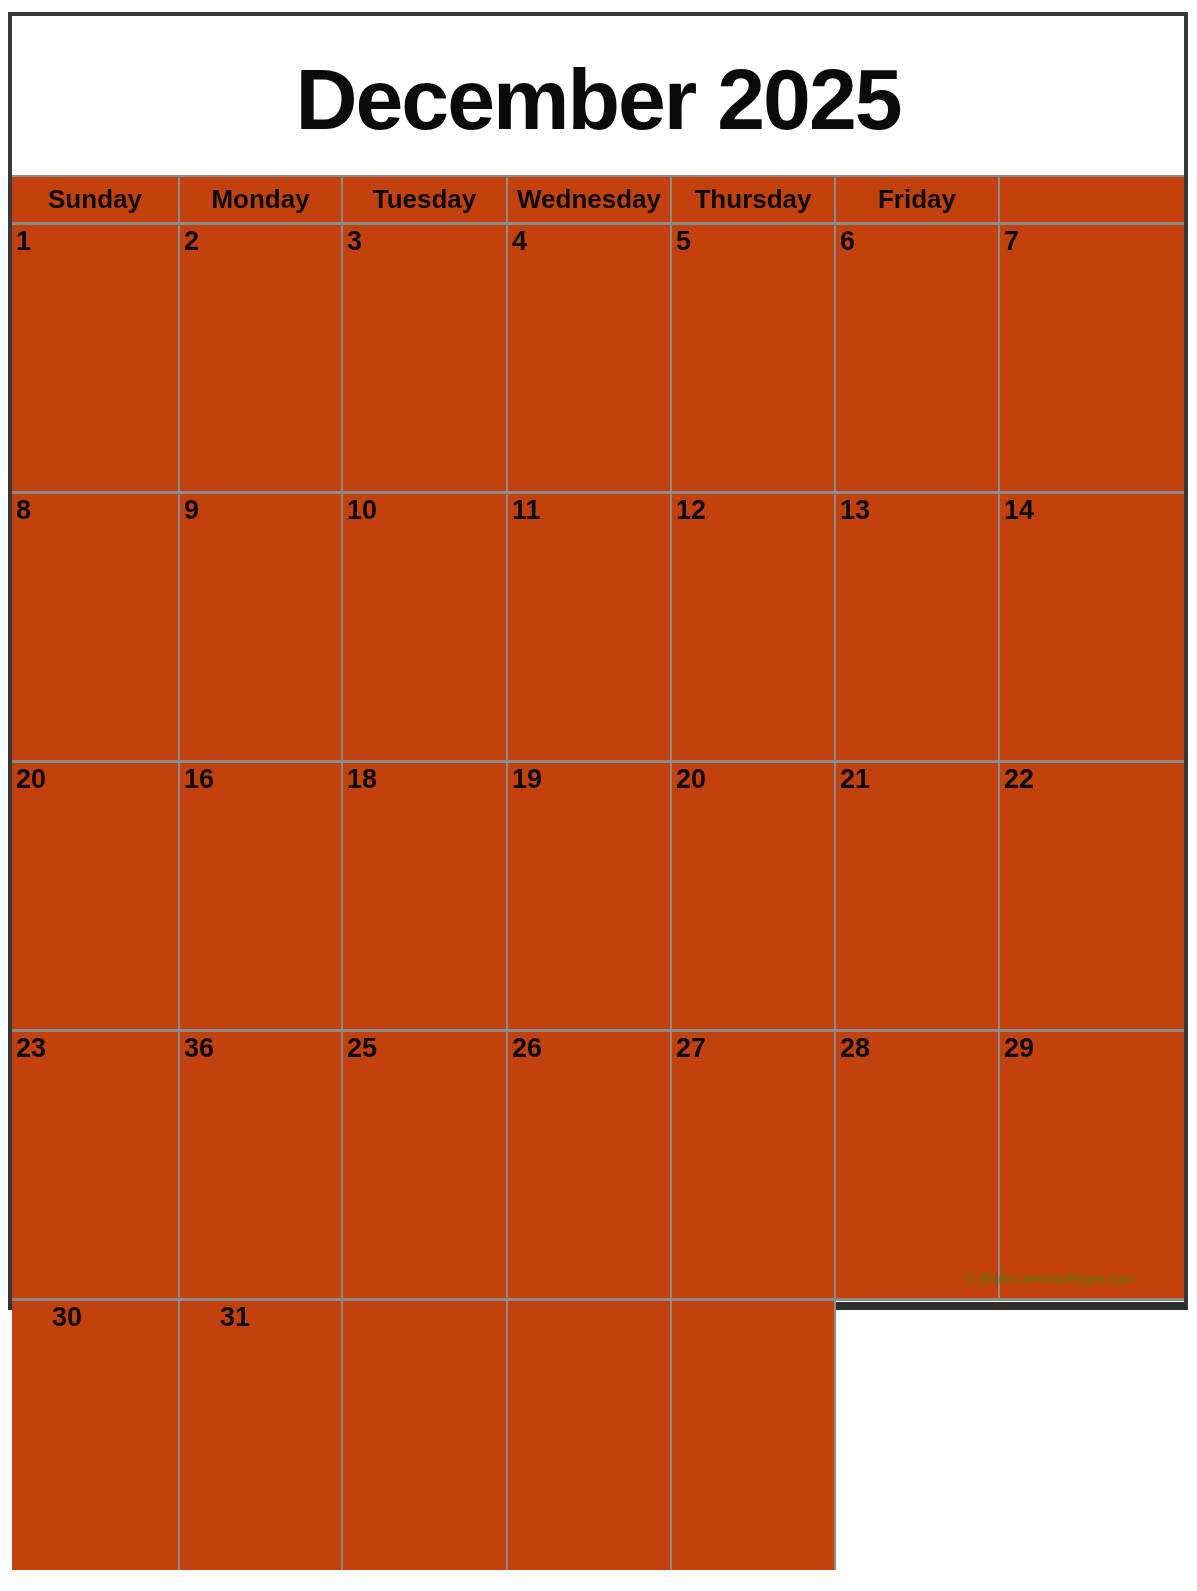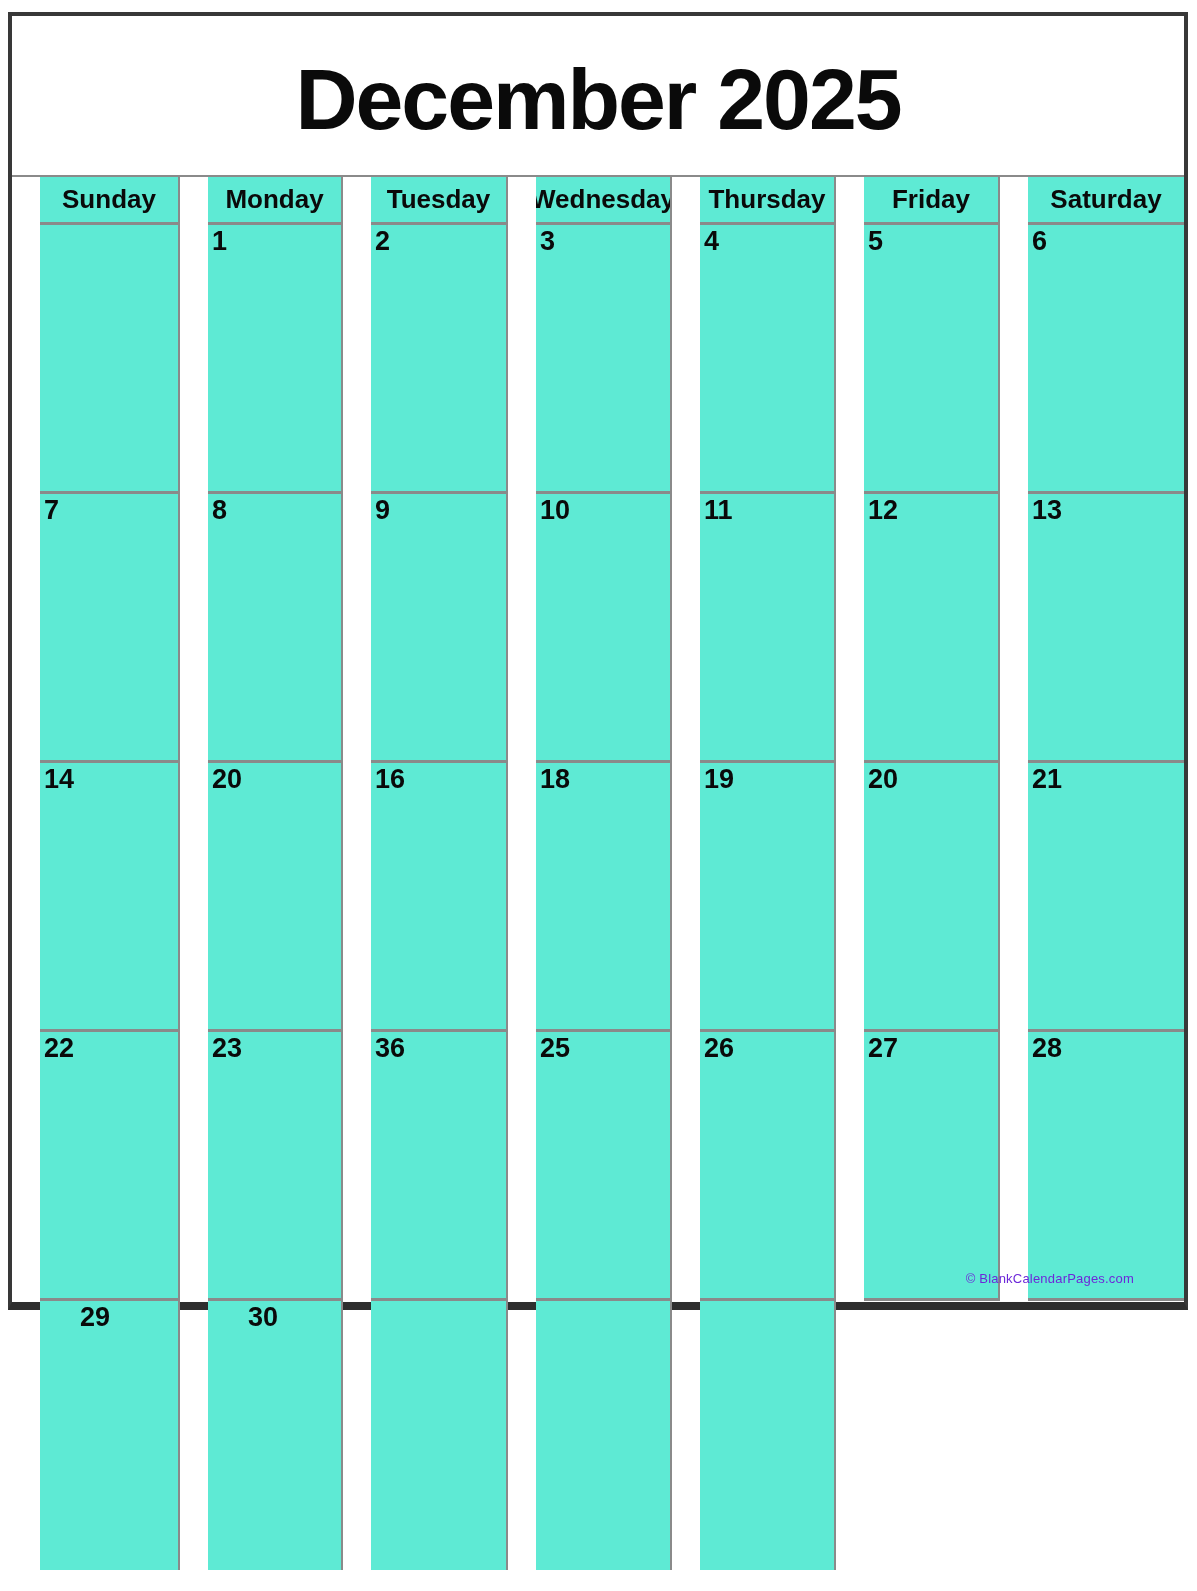--- a/index.html
+++ b/index.html
@@ -46,23 +46,22 @@
     grid-template-columns: 168px 163px 165px 164px 164px 164px auto;
     grid-template-rows: 48px repeat(5, 1fr);
     height: 1395px;
     border-top: 2px solid #8a8a8a;
     box-sizing: border-box;
   }
   .calendar-grid > div {
     box-sizing: border-box;
     border-right: 2px solid #8a8a8a;
     border-bottom: 3px solid #8a8a8a;
-    background: #5eead4;
+    background: #c2410c;
     overflow: hidden;
-    margin-left: 28px;
   }
   .calendar-grid > div:nth-child(7n) {
     border-right: none;
   }
   .calendar-grid > div:nth-child(n+36) {
     border-bottom: none;
     padding-left: 40px;
   }
   .dow-cell {
     display: flex;
@@ -78,21 +77,21 @@
     display: inline-block;
     font-size: 27px;
     font-weight: bold;
     line-height: 1.2;
   }
   .watermark {
     position: absolute;
     right: 50px;
     bottom: 16px;
     font-size: 13px;
-    color: #6d28d9;
+    color: #4d7c0f;
     letter-spacing: 0.2px;
   }
 </style>
 </head>
 <body>
 
 <div class="page-frame">
 
   <div class="title-area">
     <h1 class="page-title">December 2025</h1>
@@ -110,23 +109,20 @@
         <span>Tuesday</span>
       </div>
     <div class="dow-cell">
         <span>Wednesday</span>
       </div>
     <div class="dow-cell">
         <span>Thursday</span>
       </div>
     <div class="dow-cell">
         <span>Friday</span>
-      </div>
-    <div class="dow-cell">
-        <span>Saturday</span>
       </div>
 
     <div class="day-cell"><span class="date-num"></span></div>
     <div class="day-cell"><span class="date-num">1</span></div>
     <div class="day-cell"><span class="date-num">2</span></div>
     <div class="day-cell"><span class="date-num">3</span></div>
     <div class="day-cell"><span class="date-num">4</span></div>
     <div class="day-cell"><span class="date-num">5</span></div>
     <div class="day-cell"><span class="date-num">6</span></div>
 
@@ -149,20 +145,21 @@
     <div class="day-cell"><span class="date-num">22</span></div>
     <div class="day-cell"><span class="date-num">23</span></div>
     <div class="day-cell"><span class="date-num">36</span></div>
     <div class="day-cell"><span class="date-num">25</span></div>
     <div class="day-cell"><span class="date-num">26</span></div>
     <div class="day-cell"><span class="date-num">27</span></div>
 
     <div class="day-cell"><span class="date-num">28</span></div>
     <div class="day-cell"><span class="date-num">29</span></div>
     <div class="day-cell"><span class="date-num">30</span></div>
+    <div class="day-cell"><span class="date-num">31</span></div>
     <div class="day-cell"><span class="date-num"></span></div>
     <div class="day-cell"><span class="date-num"></span></div>
     <div class="day-cell"><span class="date-num"></span></div>
 
   </div>
 
   <div class="watermark">© BlankCalendarPages.com</div>
 
 </div>
 

